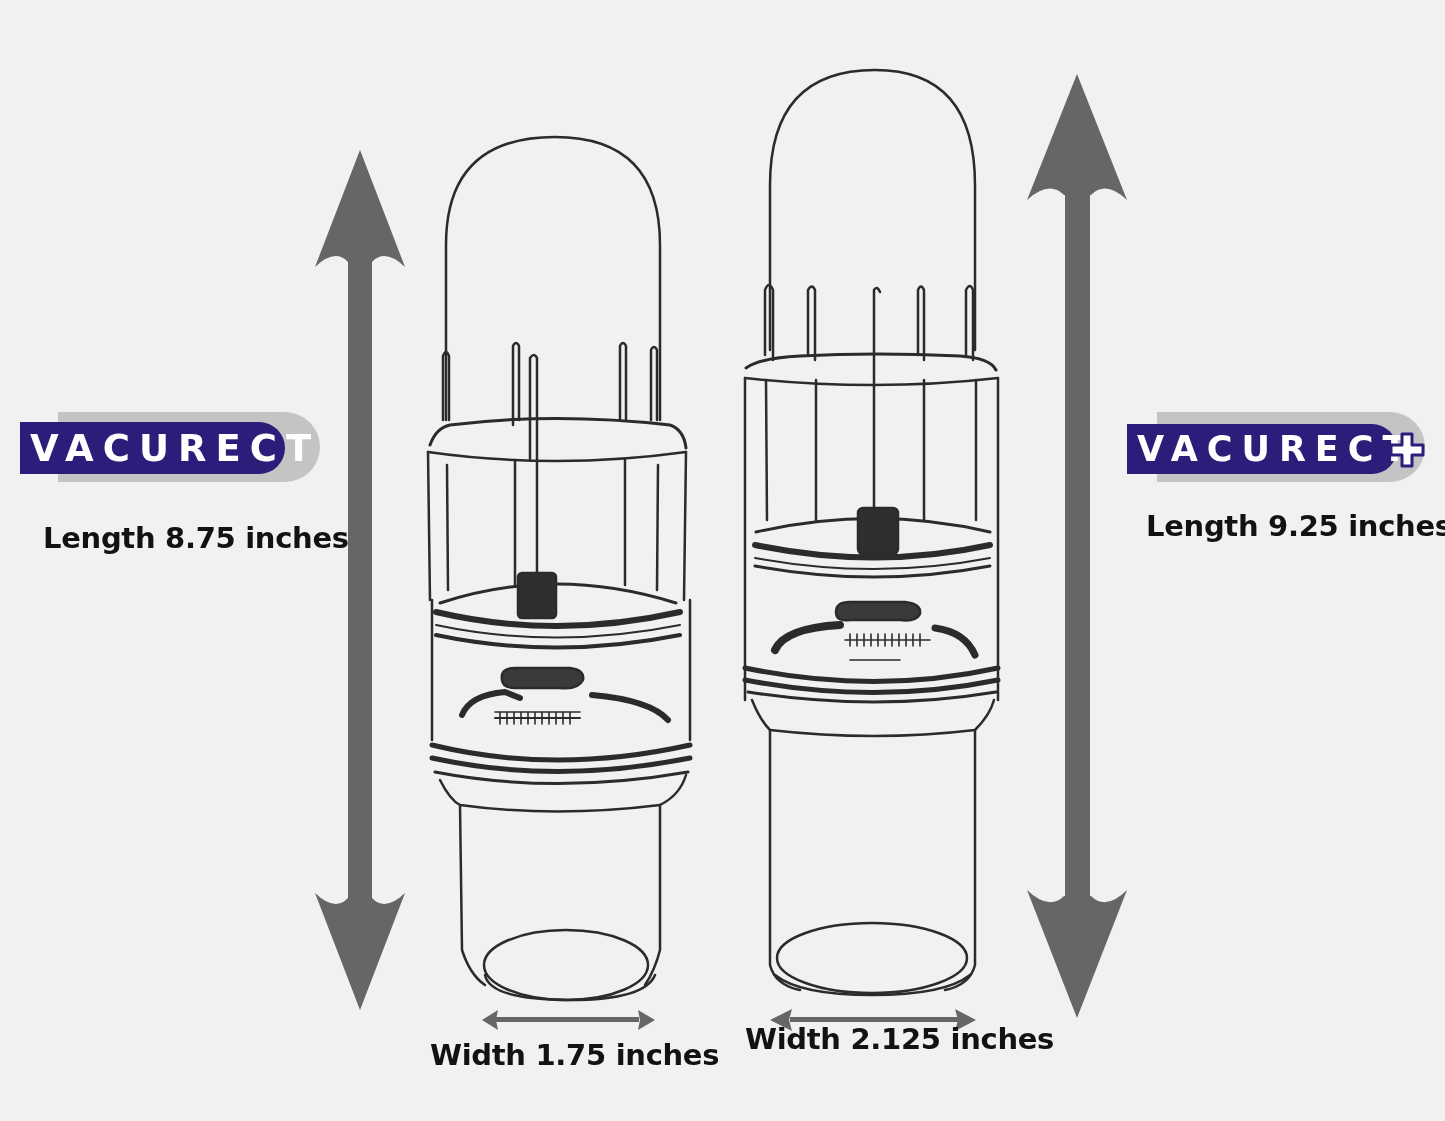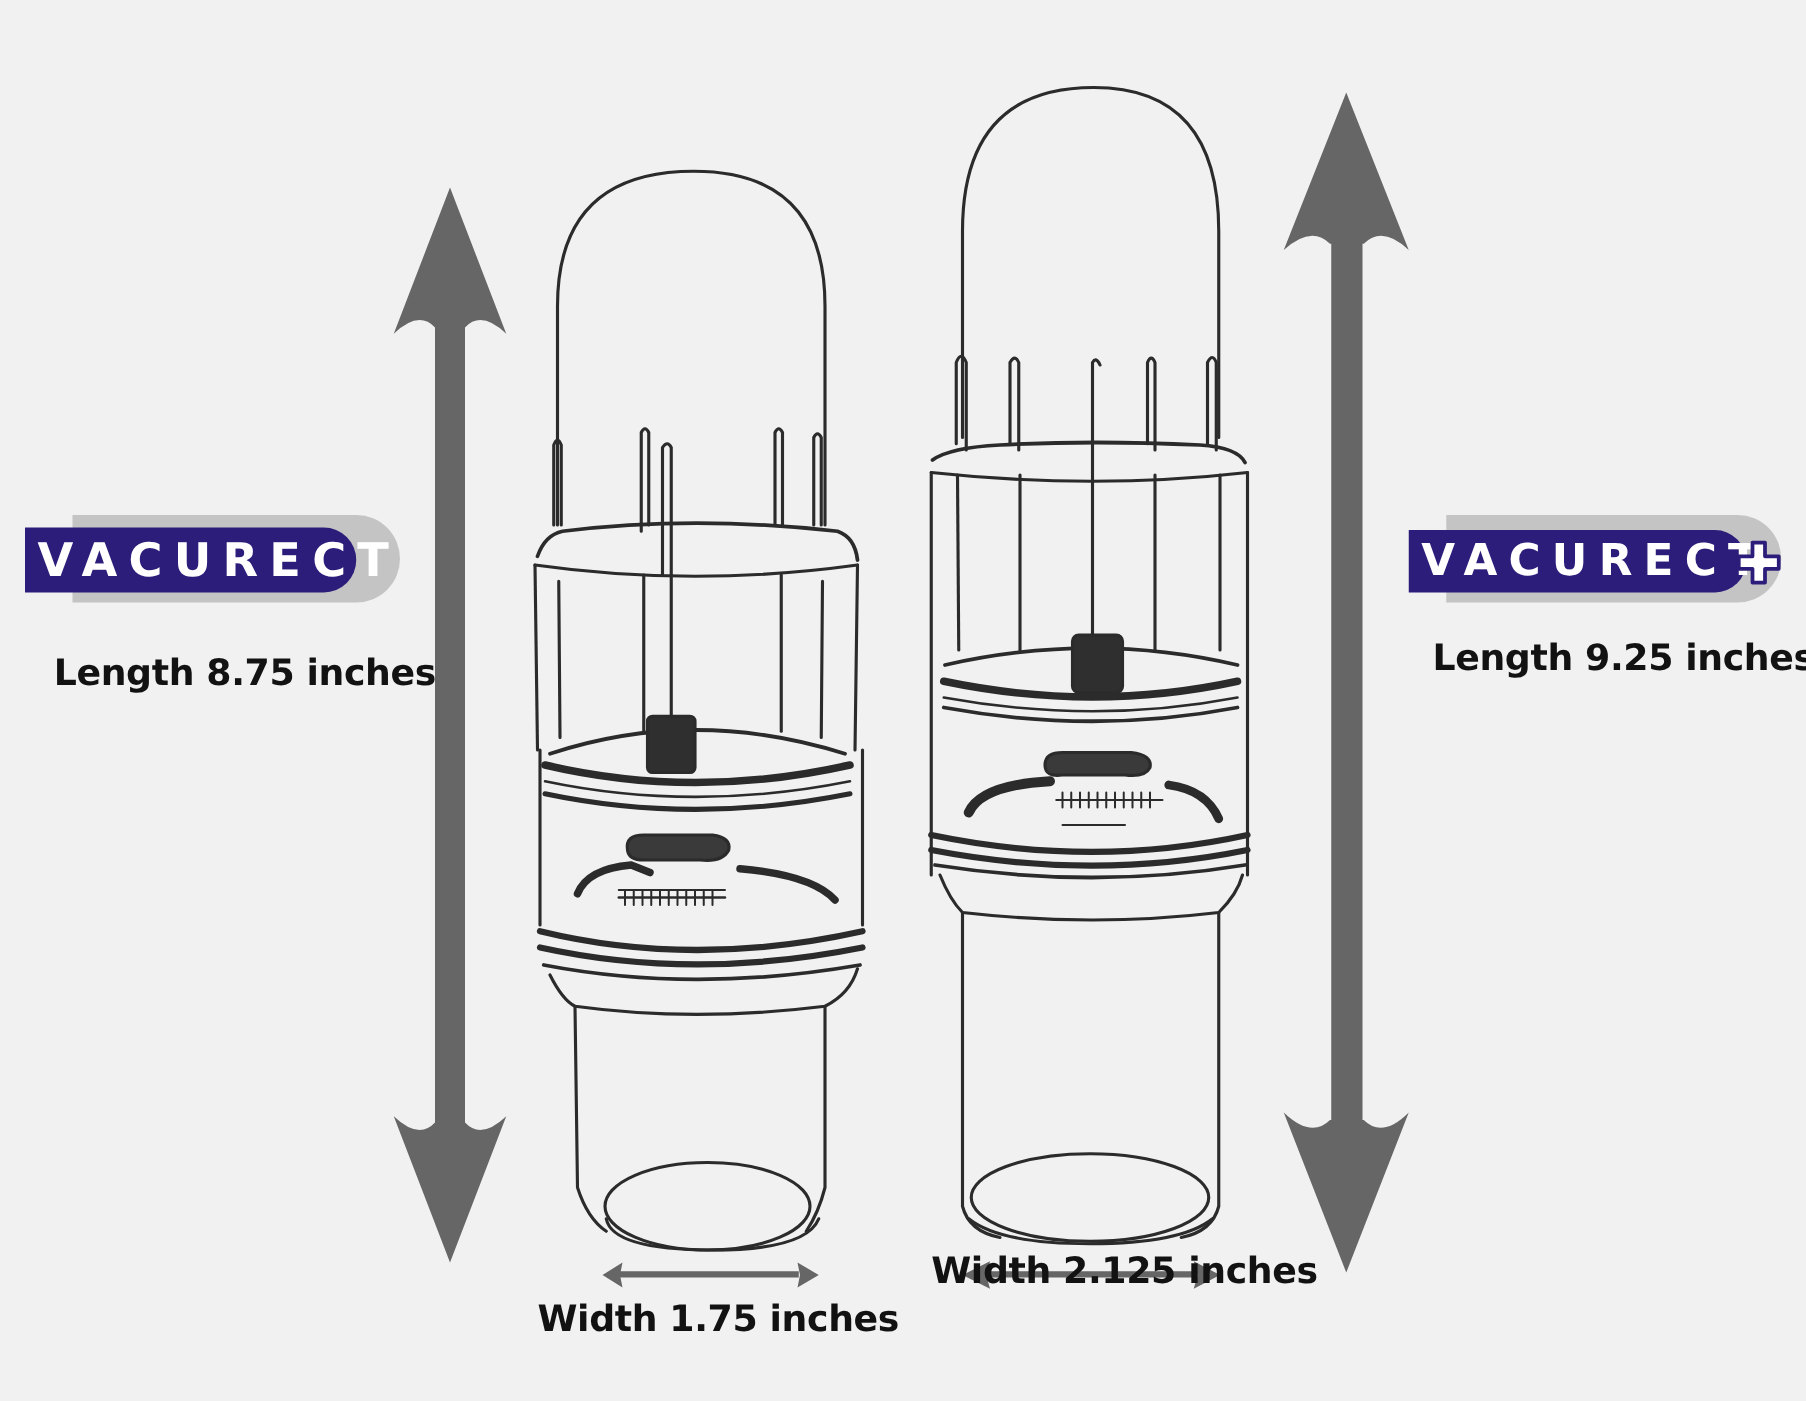--- a/index.html
+++ b/index.html
@@ -188,13 +188,13 @@
   <div class="main-bar" style="left:0; top:12px; width:270px; height:50px; font-size:35px;">
     <span>VACURECT</span>
   </div>
   <svg class="plus-icon" viewBox="0 0 36 36" style="left:262px; top:20px;">
     <path d="M13 2 H23 V13 H34 V23 H23 V34 H13 V23 H2 V13 H13 Z" fill="#ffffff" stroke="#2c1d7a" stroke-width="3" stroke-linejoin="round"></path>
   </svg>
 </div>
 <div class="label" style="left:1146px; top:509px;">Length 9.25 inches</div>
 
 <div class="label" style="left:430px; top:1038px;">Width 1.75 inches</div>
-<div class="label" style="left:745px; top:999px;">Width 2.125 inches</div>
+<div class="label" style="left:745px; top:1022px;">Width 2.125 inches</div>
 
 </body></html>

